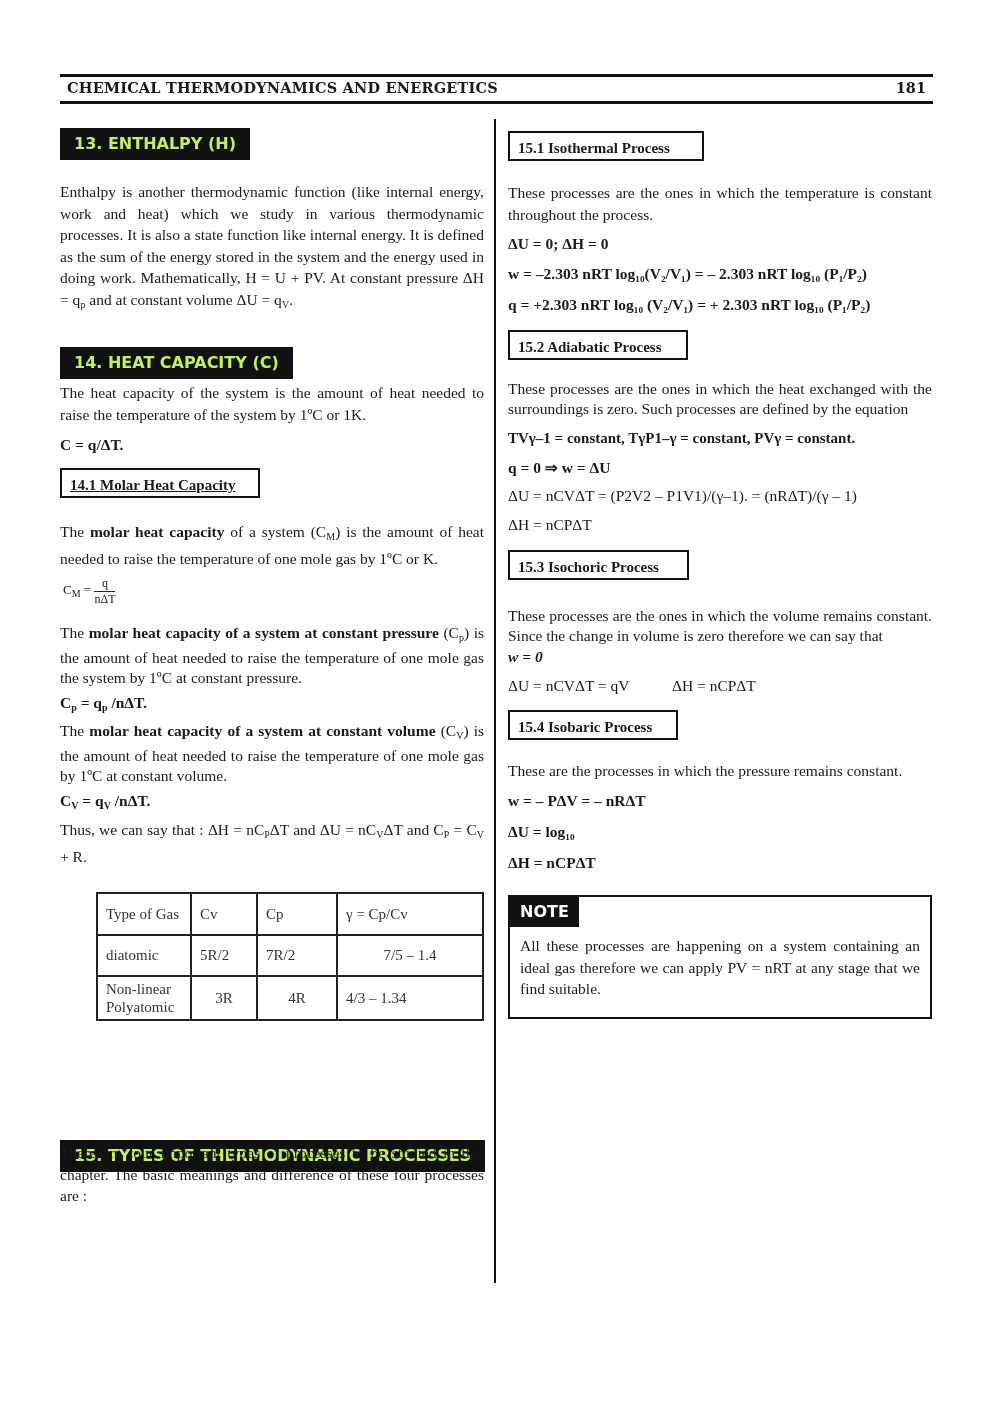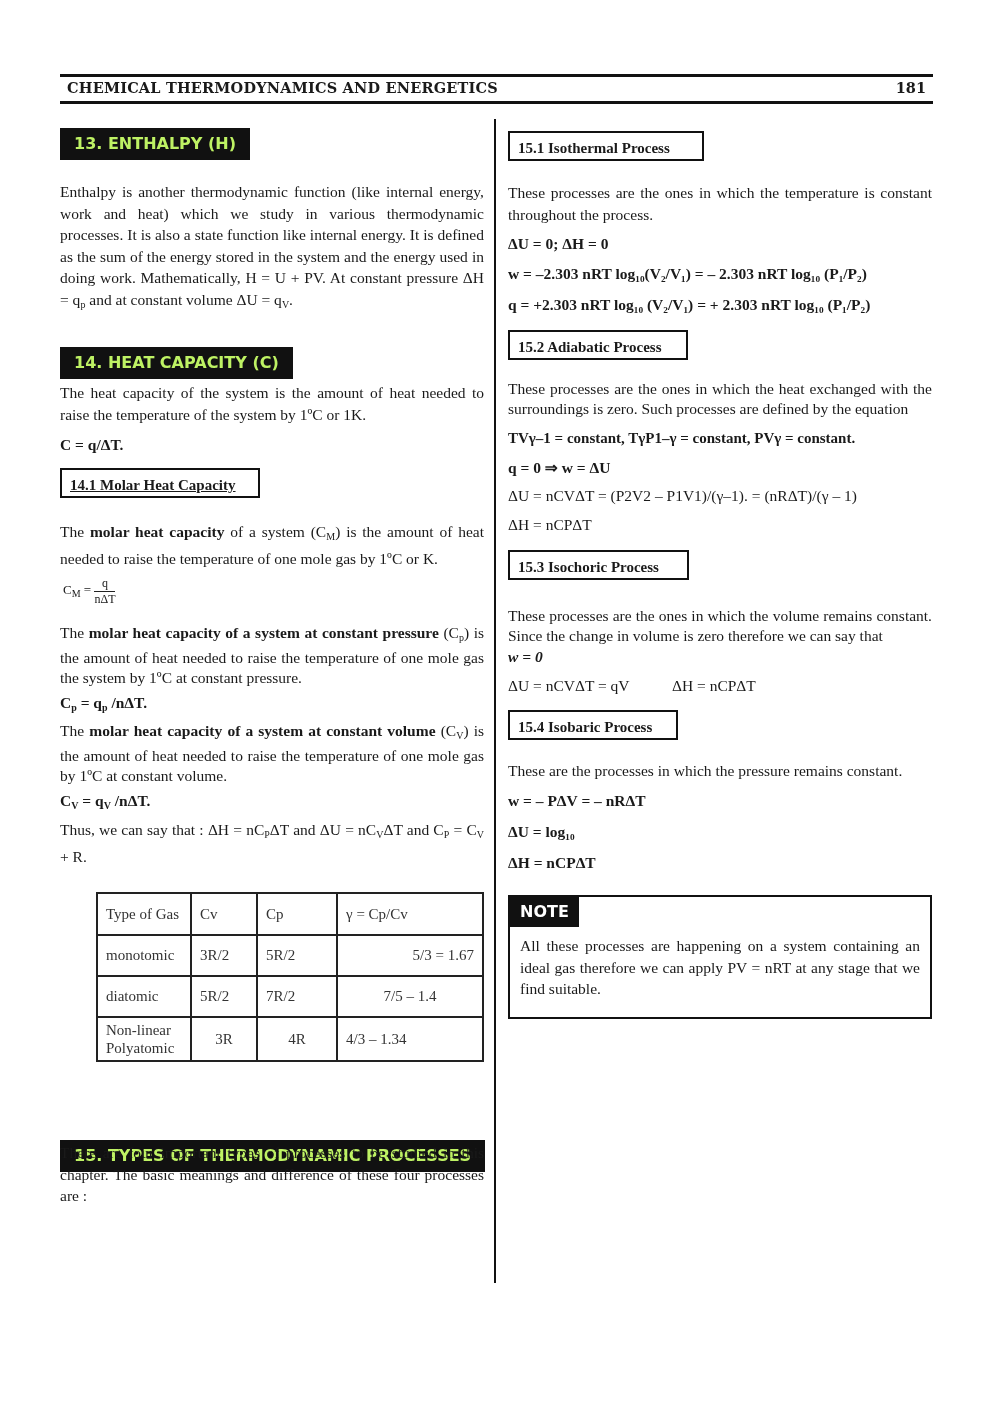--- a/index.html
+++ b/index.html
@@ -87,26 +87,20 @@
 
   <table class="gas abs" style="top:892px;left:36px;width:388px;">
     <tbody>
         <tr>
       <td style="width:76px;">Type of Gas</td>
       <td style="width:48px;">Cv</td>
       <td style="width:62px;">Cp</td>
       <td>γ = Cp/Cv</td>
     </tr>
     <tr>
-      <td>monotomic</td>
-      <td>3R/2</td>
-      <td>5R/2</td>
-      <td style="text-align:right;">5/3 = 1.67</td>
-    </tr>
-    <tr>
       <td>diatomic</td>
       <td>5R/2</td>
       <td>7R/2</td>
       <td style="text-align:center;">7/5 – 1.4</td>
     </tr>
     <tr>
       <td style="height:42px;line-height:18px;margin-top:40px;">Non-linear Polyatomic</td>
       <td style="text-align:center;">3R</td>
       <td style="text-align:center;">4R</td>
       <td>4/3 – 1.34</td>

